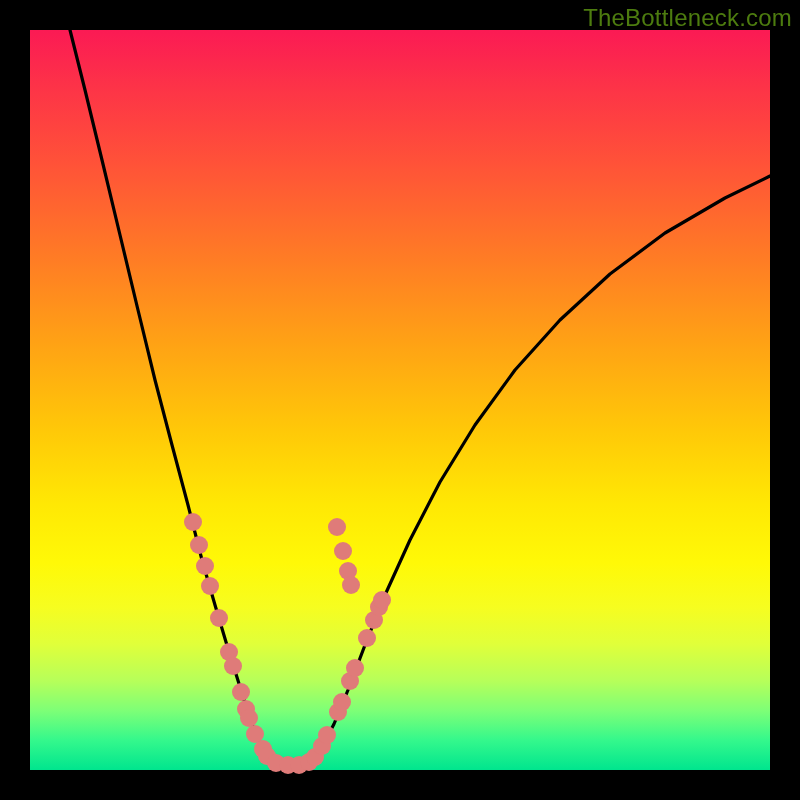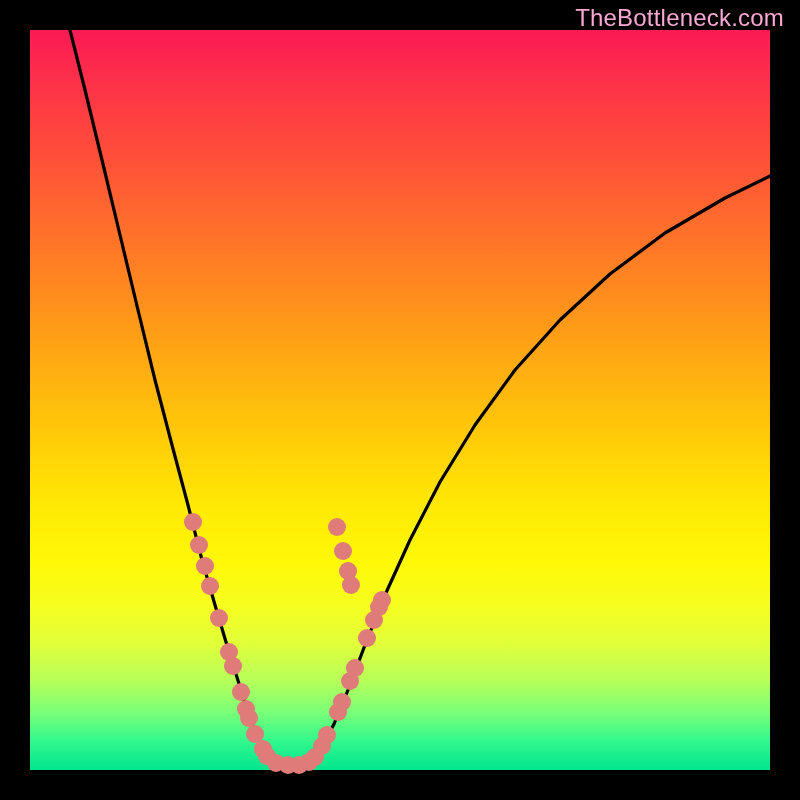--- a/index.html
+++ b/index.html
@@ -39,22 +39,22 @@
       #e0ff3a 83%,
       #b6ff5a 88%,
       #7dff77 92%,
       #34f88c 96%,
       #00e58e 100%
     );
   }
   .watermark {
     position: absolute;
     top: 4px;
-    right: 16px;
-    color: #f9a8d4;
+    right: 8px;
+    color: #4d7c0f;
     font-size: 24px;
     font-weight: 400;
     letter-spacing: 0.2px;
   }
   svg.curve-layer {
     position: absolute;
     left: 30px;
     top: 30px;
     width: 740px;
     height: 740px;

